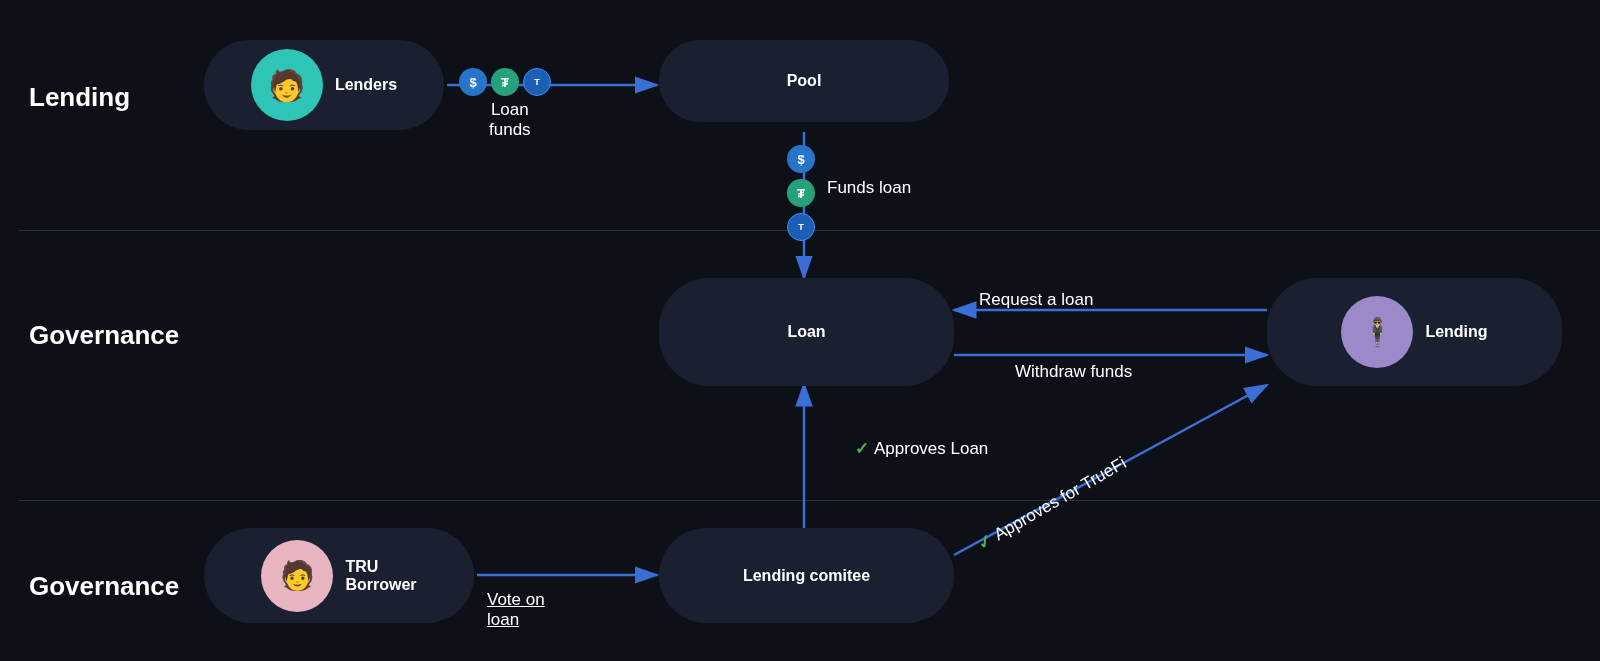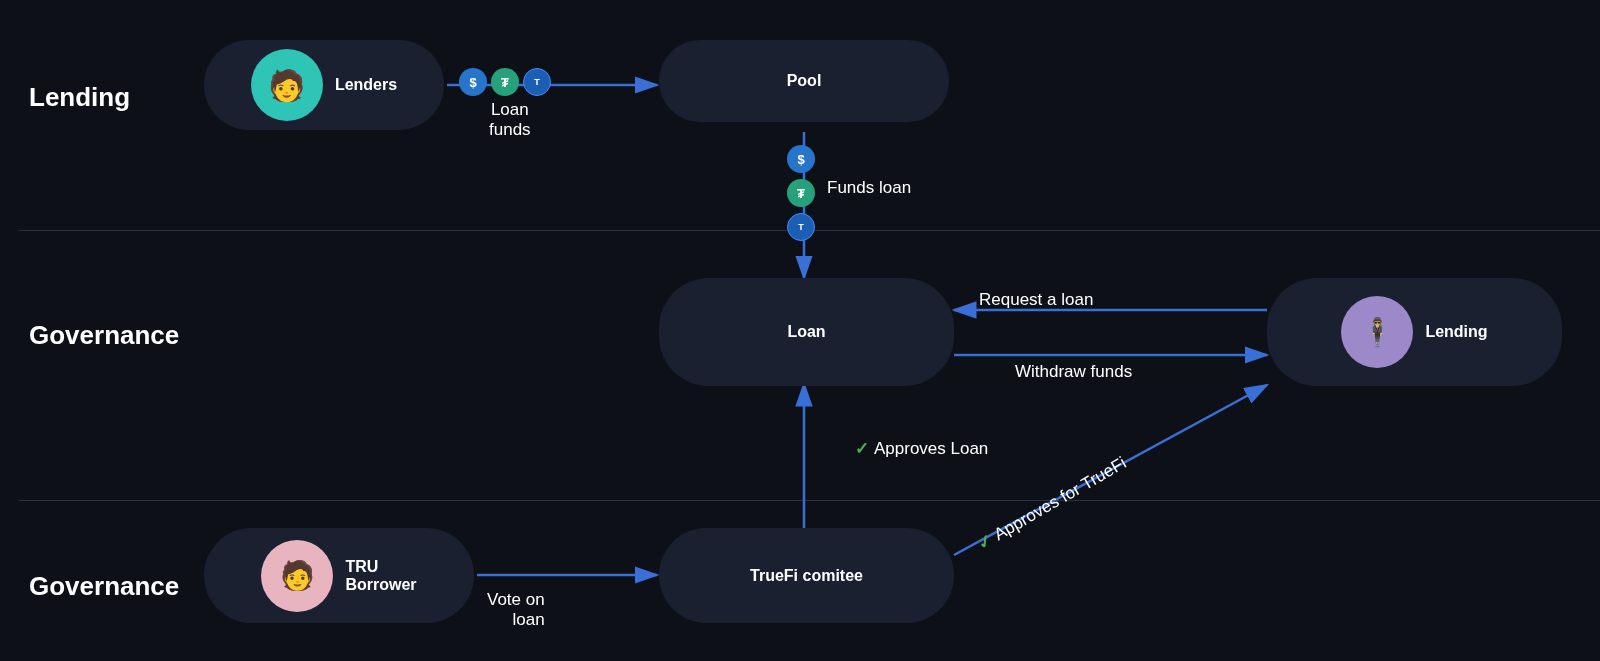--- a/index.html
+++ b/index.html
@@ -198,40 +198,40 @@
     <span class="node-label">Lending</span>
   </div>
 
   <div class="node" style="left: 185px; top: 528px; width: 270px; height: 95px;">
     <div class="avatar avatar-pink" style="font-size:28px;">🧑</div>
     <span class="node-label" style="white-space:pre-line; text-align:left;">TRU
 Borrower</span>
   </div>
 
   <div class="node" style="left: 640px; top: 528px; width: 295px; height: 95px;">
-    <span class="node-label">TrueFi comitee</span>
+    <span class="node-label">Lending comitee</span>
   </div>
 
   <div class="arrow-label" style="left: 470px; top: 100px; text-align:center;">
     <span style="white-space:pre-line; display:block; text-align:center;">Loan
 funds</span>
   </div>
 
   <div class="arrow-label" style="left: 808px; top: 178px; text-align: right;">Funds loan</div>
 
   <div class="arrow-label" style="left: 960px; top: 290px; text-align: right;">Request a loan</div>
 
   <div class="arrow-label" style="left: 996px; top: 362px;">Withdraw funds</div>
 
   <div class="arrow-label" style="left: 836px; top: 438px;">
     <span class="check">✓ </span><span>Approves Loan</span>
   </div>
 
   <div class="arrow-label" style="left: 468px; top: 590px; text-align:center;">
-    <span style="white-space:pre-line; display:block; text-align:right;">Vote on
+    <span style="white-space:pre-line; display:block; text-align:left;text-decoration:underline;">Vote on
 loan</span>
   </div>
 
   <div class="diagonal-label" style="left: 960px; top: 535px; transform: rotate(-30deg);">
     <span class="check">✓ </span><span>Approves for TrueFi</span>
   </div>
 
 </div>
 
 </body></html>

